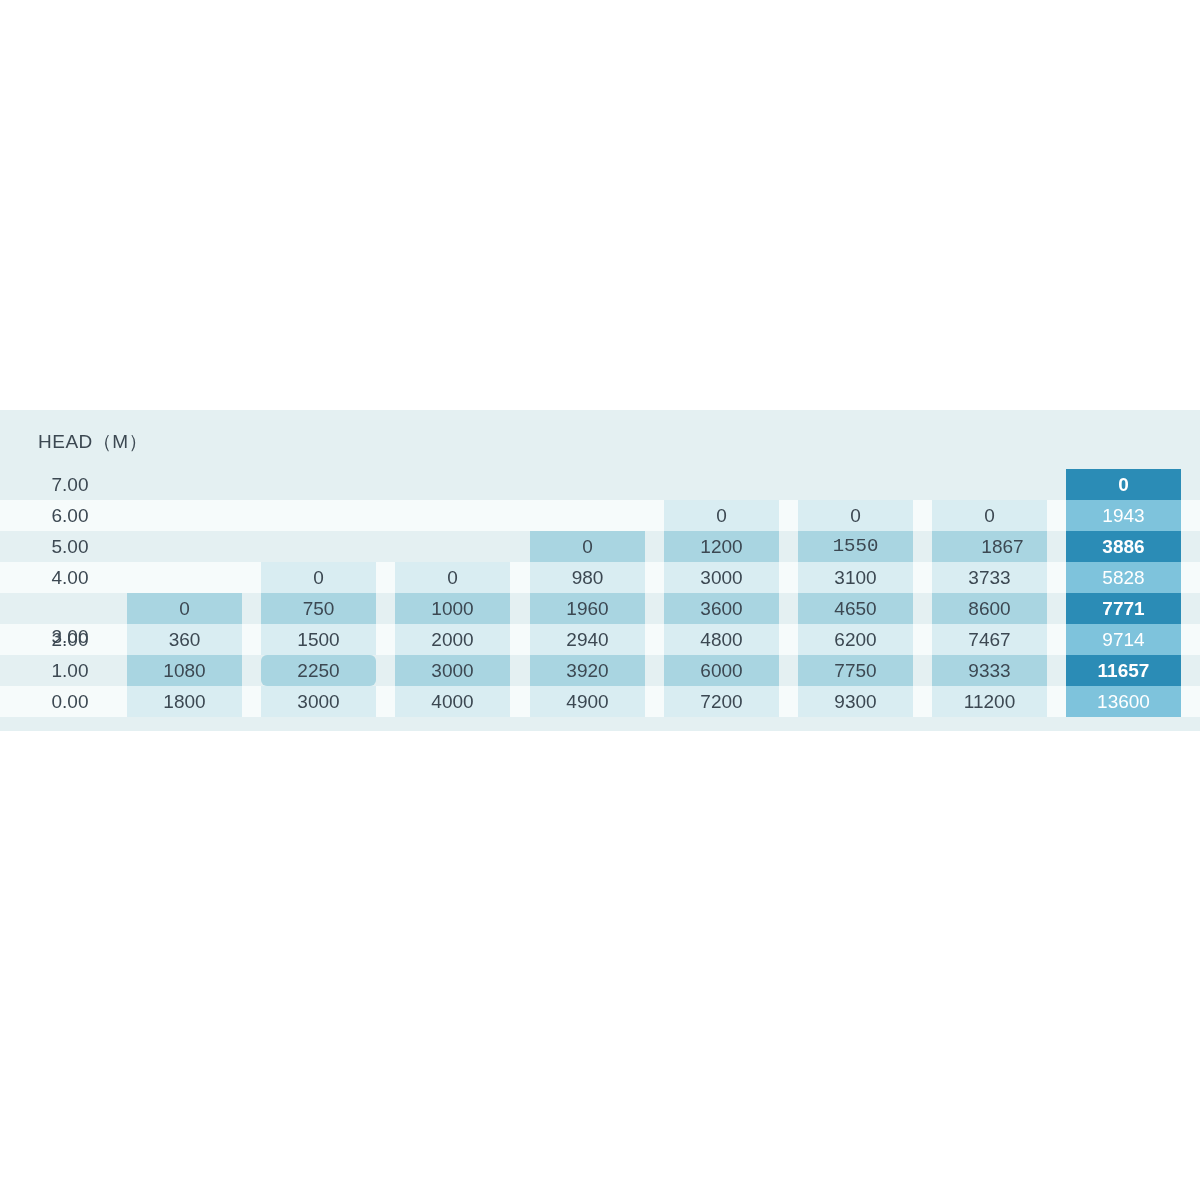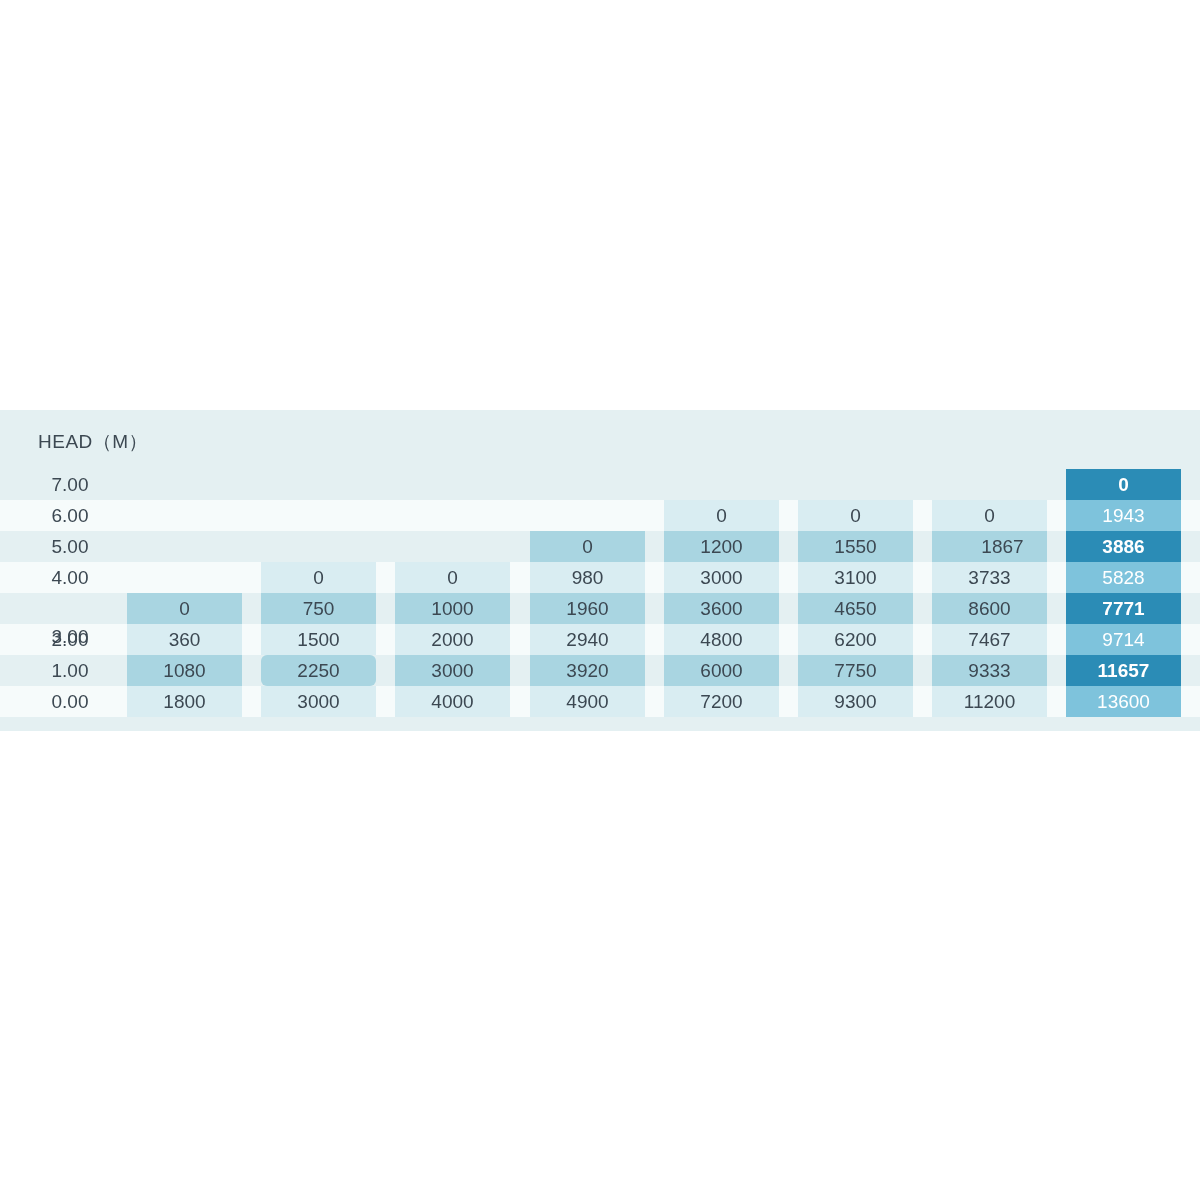--- a/index.html
+++ b/index.html
@@ -125,21 +125,21 @@
       <div class="cell t-mid" style="left: 530px; top: 655px;">3920</div>
       <div class="cell t-light" style="left: 530px; top: 686px;">4900</div>
       <div class="cell t-light" style="left: 664px; top: 500px;">0</div>
       <div class="cell t-mid" style="left: 664px; top: 531px;">1200</div>
       <div class="cell t-light" style="left: 664px; top: 562px;">3000</div>
       <div class="cell t-mid" style="left: 664px; top: 593px;">3600</div>
       <div class="cell t-light" style="left: 664px; top: 624px;">4800</div>
       <div class="cell t-mid" style="left: 664px; top: 655px;">6000</div>
       <div class="cell t-light" style="left: 664px; top: 686px;">7200</div>
       <div class="cell t-light" style="left: 798px; top: 500px;">0</div>
-      <div class="cell t-mid" style="left: 798px; top: 531px;">1550</div>
+      <div class="cell t-mid" style="left: 798px; top: 531px; font-family: Liberation Mono, monospace;">1550</div>
       <div class="cell t-light" style="left: 798px; top: 562px;">3100</div>
       <div class="cell t-mid" style="left: 798px; top: 593px;">4650</div>
       <div class="cell t-light" style="left: 798px; top: 624px;">6200</div>
       <div class="cell t-mid" style="left: 798px; top: 655px;">7750</div>
       <div class="cell t-light" style="left: 798px; top: 686px;">9300</div>
       <div class="cell t-light" style="left: 932px; top: 500px;">0</div>
       <div class="cell t-mid" style="left: 932px; top: 531px; padding-left: 26px;">1867</div>
       <div class="cell t-light" style="left: 932px; top: 562px;">3733</div>
       <div class="cell t-mid" style="left: 932px; top: 593px;">8600</div>
       <div class="cell t-light" style="left: 932px; top: 624px;">7467</div>

